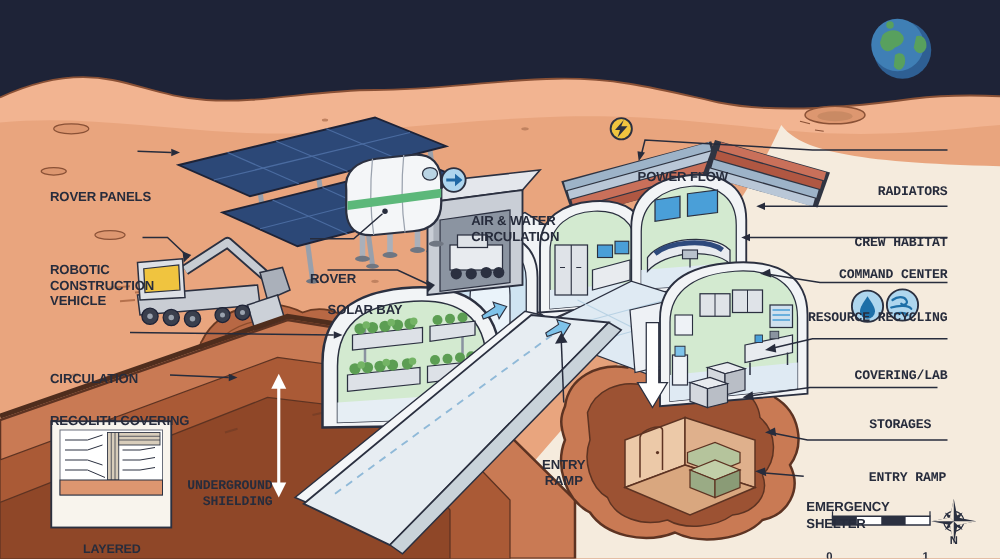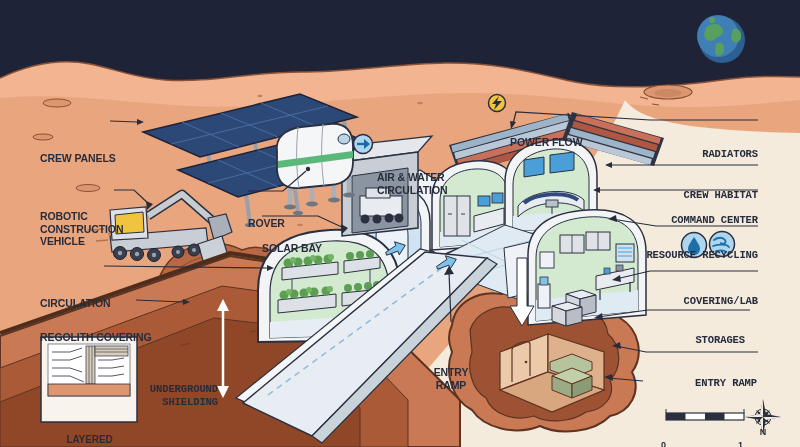--- a/index.html
+++ b/index.html
@@ -435,21 +435,21 @@
     <polygon points="612,162 612,168 605,165"></polygon>
     <polygon points="600,187 600,193 593,190"></polygon>
     <polygon points="616,215 617,222 608,219"></polygon>
     <polygon points="620,275 621,282 612,280"></polygon>
     <polygon points="602,313 603,320 594,318"></polygon>
     <polygon points="620,342 621,349 612,346"></polygon>
     <polygon points="612,374 613,381 604,377"></polygon>
   </g>
 </svg>
 
-<div class="lbl" style="left:40px;top:112px">CREW PANELS</div>
+<div class="lbl" style="left:40px;top:112px">ROVER PANELS</div>
 <div class="lbl" style="left:40px;top:170px">ROBOTIC
 CONSTRUCTION
 VEHICLE</div>
 <div class="lbl" style="left:248px;top:177px">ROVER</div>
 <div class="lbl" style="left:262px;top:202px">SOLAR BAY</div>
 <div class="lbl" style="left:40px;top:257px">CIRCULATION</div>
 <div class="lbl" style="left:40px;top:291px">REGOLITH COVERING</div>
 <div class="lbl r" style="left:98px;top:343px;width:120px">UNDERGROUND
 SHIELDING</div>
 <div class="lbl c inset-t" style="left:41px;top:394px;width:97px">LAYERED
@@ -459,16 +459,18 @@
 <div class="lbl" style="left:377px;top:131px">AIR &amp; WATER
 CIRCULATION</div>
 <div class="lbl" style="left:510px;top:96px">POWER FLOW</div>
 <div class="lbl r" style="right:42px;top:108px">RADIATORS</div>
 <div class="lbl r" style="right:42px;top:149px">CREW HABITAT</div>
 <div class="lbl r" style="right:42px;top:174px">COMMAND CENTER</div>
 <div class="lbl r" style="right:42px;top:209px">RESOURCE RECYCLING</div>
 <div class="lbl r" style="right:42px;top:255px">COVERING/LAB</div>
 <div class="lbl r" style="right:55px;top:294px">STORAGES</div>
 <div class="lbl r" style="right:43px;top:337px">ENTRY RAMP</div>
+<div class="lbl" style="left:645px;top:360px">EMERGENCY
+SHELTER</div>
 <div class="lbl small" style="left:661px;top:401px">0</div>
 <div class="lbl small" style="left:738px;top:401px">1</div>
 <div class="lbl small c" style="left:757px;top:388px;width:12px">N</div>
 </div>
 
 </body></html>

